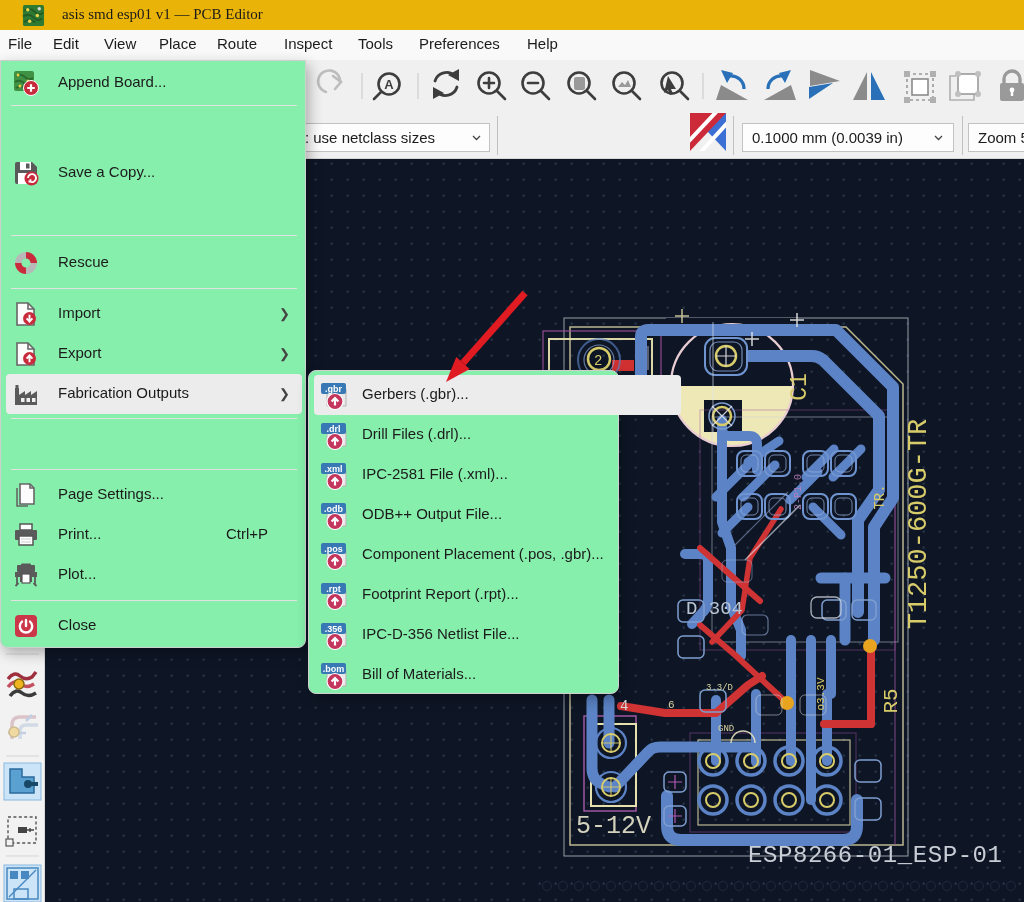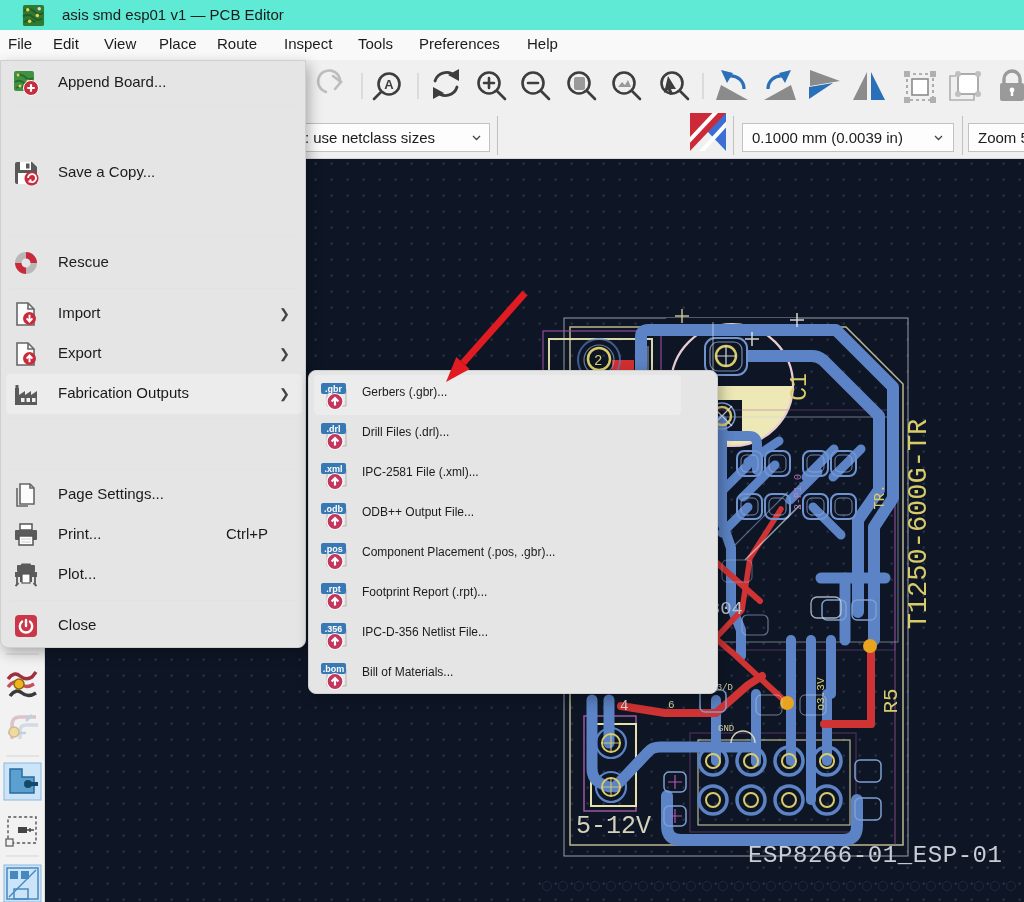--- a/index.html
+++ b/index.html
@@ -1,19 +1,19 @@
 <!DOCTYPE html>
 <html><head>
 <meta charset="utf-8">
 <style>
   * { margin:0; padding:0; box-sizing:border-box; }
   html,body { width:1024px; height:902px; overflow:hidden; font-family:"Liberation Sans",sans-serif; background:#fff; }
   #app { position:relative; width:1024px; height:902px; }
   
-  #titlebar { position:absolute; left:0; top:0; width:1024px; height:30px; background:#5eead4; }
+  #titlebar { position:absolute; left:0; top:0; width:1024px; height:30px; background:#eab308;font-family:Liberation Serif, serif; }
   #titlebar .ttext { position:absolute; left:62px; top:6px; font-size:15px; color:#1b1b1b; }
   #appicon { position:absolute; left:22px; top:4px; width:23px; height:23px; }
   
   #menubar { position:absolute; left:0; top:30px; width:1024px; height:30px; background:#f9f9f9; font-size:15px; color:#1b1b1b; }
   #menubar span { position:absolute; top:5px; }
   
   #toolbar1 { position:absolute; left:0; top:60px; width:1024px; height:52px; background:#f0f0f0; }
   #toolbar2 { position:absolute; left:0; top:112px; width:1024px; height:47px; background:#f0f0f0; border-bottom:1px solid #d8d8d8; }
   .vsep2 { position:absolute; top:4px; width:1px; height:39px; background:#c0c0c0; }
   .field { position:absolute; top:11px; height:29px; background:#fdfdfd; border:1px solid #c2c2c2; font-size:15px; color:#1b1b1b; }
@@ -21,34 +21,34 @@
   .chev { position:absolute; top:11px; width:9px; height:6px; }
   
   #canvas { position:absolute; left:0; top:159px; width:1024px; height:743px; background:#0e1626; }
   #dots { position:absolute; left:0; top:0; width:1024px; height:743px;
      background-image:radial-gradient(circle, #2a3749 1.1px, rgba(0,0,0,0) 1.6px);
      background-size:16px 16px; background-position:3.7px 12.6px; }
   #pcbsvg { position:absolute; left:0; top:0; }
   
   #lefttb { position:absolute; left:0; top:159px; width:45px; height:743px; background:#f2f2f2; border-right:1px solid #d9d9d9; }
   
-  .menu { position:absolute; background:#e5e5e5; border:1px solid #cfcfcf; box-shadow:3px 5px 14px rgba(0,0,0,0.30); }
+  .menu { position:absolute; background:#86efac; border:1px solid #cfcfcf; box-shadow:3px 5px 14px rgba(0,0,0,0.30); }
   #filemenu { left:0; top:60px; width:306px; height:588px; border-radius:0 0 8px 8px; }
-  #submenu  { left:308px; top:370px; width:410px; height:324px; border-radius:8px; }
+  #submenu  { left:308px; top:370px; width:311px; height:324px; border-radius:8px; }
   .mi { position:absolute; left:5px; width:296px; height:40px; }
   .mi.hl { background:#ececec; border-radius:4px; }
   .mi .icon { position:absolute; left:7px; top:7px; width:26px; height:26px; }
   .mi .label { position:absolute; left:52px; top:10px; font-size:15px; color:#1b1b1b; white-space:nowrap; }
   .mi .accel { position:absolute; right:34px; top:10px; font-size:15px; color:#1b1b1b; }
   .mi .arrow { position:absolute; right:12px; top:12px; font-size:13px; color:#444; }
   .msep { position:absolute; left:10px; width:286px; height:1px; background:#e2e2e2; }
   .smi { position:absolute; left:5px; width:367px; height:40px; }
   .smi.hl { background:#ececec; border-radius:4px; }
   .smi .icon { position:absolute; left:6px; top:5px; width:30px; height:30px; }
-  .smi .label { position:absolute; left:48px; top:10px; font-size:12px; color:#1b1b1b; white-space:nowrap; }
+  .smi .label { position:absolute; left:48px; top:10px; font-size:15px; color:#1b1b1b; white-space:nowrap; }
 </style>
 </head>
 <body>
 <div id="app">
   <div id="canvas">
     <div id="dots"></div>
     <svg id="pcbsvg" width="1024" height="743" viewBox="0 159 1024 743">
 
       <rect x="564" y="318" width="344" height="538" fill="none" stroke="#aeb6bd" stroke-width="1" opacity="0.85"></rect>
 

